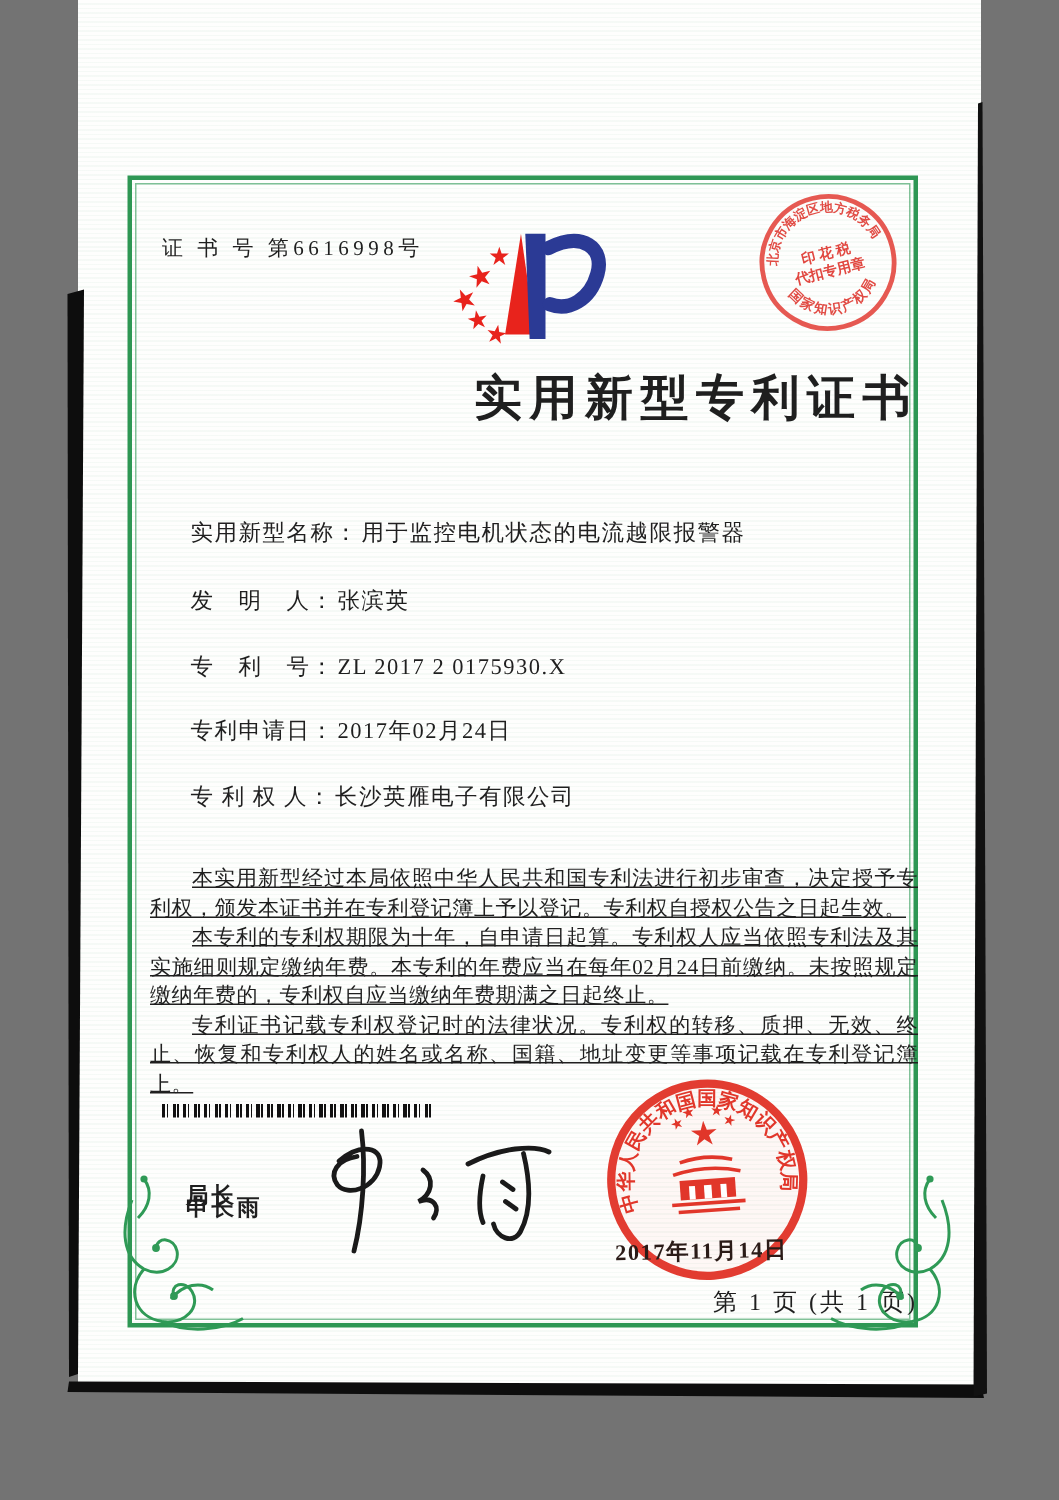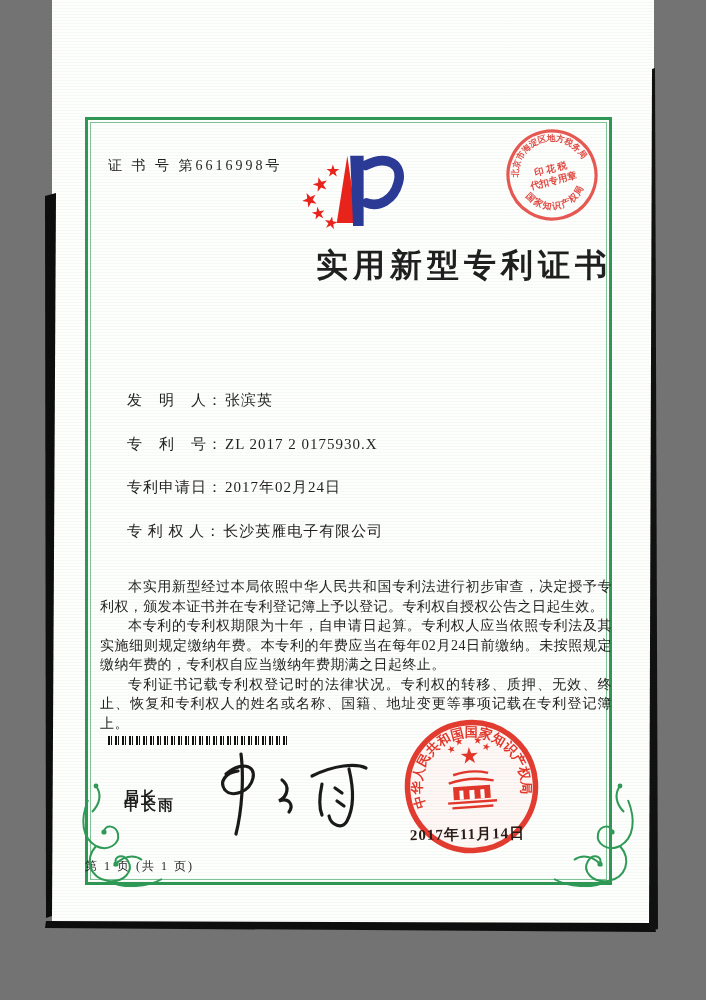--- a/index.html
+++ b/index.html
@@ -27,42 +27,42 @@
 
   .title { position:absolute; left:85px; top:244px; width:527px; text-align:right;
     font-size:32px; font-weight:bold; letter-spacing:5px; z-index:2; }
 
   .field { position:absolute; left:108px; font-size:15px; letter-spacing:1px; white-space:pre; z-index:2; }
   .field .val { margin-left:2px; }
   .f0 { top:329px; } .f1 { top:374px; } .f2 { top:418px;text-align:right; }
   .f3 { top:461px; } .f4 { top:505px; } .f5 { top:548px; }
 
   .body-text { position:absolute; left:100px; top:577px; width:512px; z-index:2;
-    font-size:14px; line-height:19.5px; letter-spacing:0.4px; text-align:justify; }
+    font-size:14px; line-height:19.5px; letter-spacing:0.4px; text-align:justify;text-decoration:underline; }
   .body-text p { text-indent:2em; }
 
   .barcode { position:absolute; left:108px; top:736px; width:182px; height:9px; z-index:2;
     background:repeating-linear-gradient(90deg,
       #111 0 2px, transparent 2px 3px, #111 3px 4px, transparent 4px 7px,
       #111 7px 9px, transparent 9px 10px, #111 10px 11px, transparent 11px 14px); }
 
   .signer { position:absolute; left:124px; z-index:2; font-size:15px; font-weight:600;
     font-family:"Liberation Sans","DejaVu Sans",sans-serif; letter-spacing:2px; }
   .signer.t { top:766px;margin-top:22px; } .signer.n { top:796px;text-align:right; }
 
   .signature { position:absolute; left:198px; top:748px; z-index:3; }
 
   .seal { position:absolute; left:399px; top:714px; z-index:4; transform:rotate(-4deg); }
   .seal-date { position:absolute; left:410px; top:825px; z-index:5; font-size:15px;
     font-weight:bold; letter-spacing:1px; color:#2a1b17; transform:rotate(-1.2deg); }
 
   .corner-stamp { position:absolute; left:502px; top:125px; z-index:5; transform:rotate(-14deg); }
 
-  .footer { position:absolute; left:85px; top:858px; width:527px; text-align:left;
-    font-size:12px; letter-spacing:2px; z-index:2; }
+  .footer { position:absolute; left:85px; top:858px; width:527px; text-align:right;
+    font-size:16px; letter-spacing:2px; z-index:2; }
 
   .ornament { position:absolute; z-index:3; }
   .orn-bl { left:62px; top:742px; }
   .orn-br { left:524px; top:742px; transform:scaleX(-1); }
 </style>
 </head>
 <body>
 
 <div class="stage">
 
@@ -92,20 +92,23 @@
     <path d="M76,16 C100,4 115,16 110,34 C105,52 90,60 77,55" fill="none" stroke="#2b3a95" stroke-width="10" stroke-linecap="round"></path>
     <use href="#star" transform="translate(42,22) scale(7)" fill="#e8231c"></use>
     <use href="#star" transform="translate(29,36) scale(8) rotate(-15)" fill="#e8231c"></use>
     <use href="#star" transform="translate(18,52) scale(8) rotate(-25)" fill="#e8231c"></use>
     <use href="#star" transform="translate(27,66) scale(7) rotate(-10)" fill="#e8231c"></use>
     <use href="#star" transform="translate(40,76) scale(7) rotate(10)" fill="#e8231c"></use>
   </svg>
 
   <div class="title">实用新型专利证书</div>
 
+  <div class="field f0">
+    <span>实用新型名称：</span><span class="val">用于监控电机状态的电流越限报警器</span>
+  </div>
   <div class="field f1">
     <span>发　明　人：</span><span class="val">张滨英</span>
   </div>
   <div class="field f2">
     <span>专　利　号：</span><span class="val">ZL 2017 2 0175930.X</span>
   </div>
   <div class="field f3">
     <span>专利申请日：</span><span class="val">2017年02月24日</span>
   </div>
   <div class="field f4">

